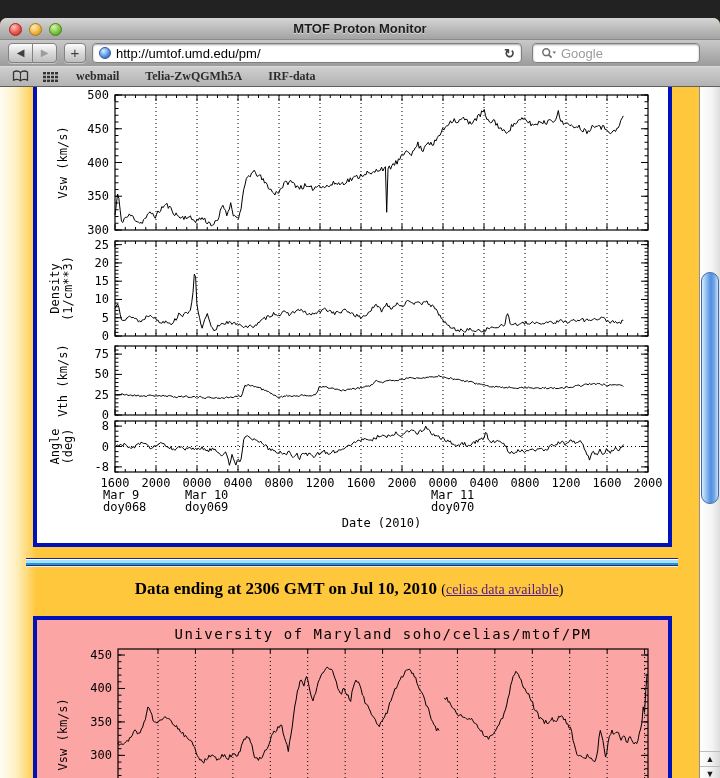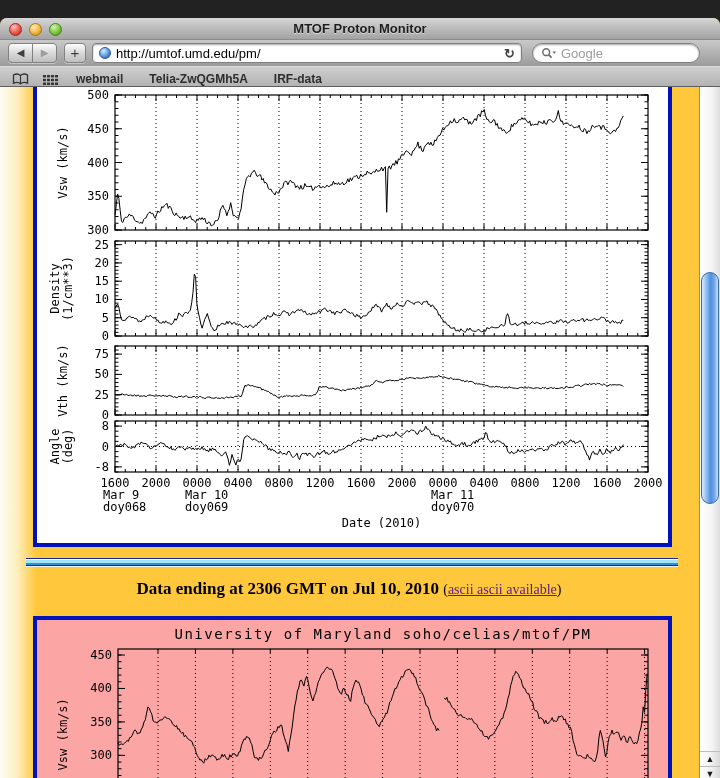--- a/index.html
+++ b/index.html
@@ -25,26 +25,26 @@
   #fwd-btn  { left:32px; width:25px; border-radius:0 4px 4px 0; color:#9d9d9d; }
   #add-btn  { left:64px; width:22px; border-radius:4px; font-size:15px; line-height:17px; }
   #urlfield { position:absolute; left:92px; top:3px; width:430px; height:20px; background:#fff;
     border:1px solid #7f7f7f; border-radius:4px; box-shadow:inset 0 1px 2px rgba(0,0,0,.35);
     display:flex; align-items:center; padding:0 6px; }
   #urlfield .favicon { width:12px; height:12px; border-radius:50%; flex:0 0 auto;
     background:radial-gradient(circle at 35% 30%, #d9ecff, #6ea8e8 45%, #2d62b4 85%); border:1px solid #2a57a0;}
   #url-text { flex:1 1 auto; font-size:13px; color:#000; margin-left:5px; white-space:nowrap; overflow:hidden; }
   #refresh-btn { flex:0 0 auto; font-size:13px; color:#444; font-weight:bold; }
   #searchfield { position:absolute; left:532px; top:3px; width:168px; height:20px; background:#fff;
-    border:1px solid #7f7f7f; border-radius:10px; box-shadow:inset 0 1px 2px rgba(0,0,0,.35);
+    border:1px solid #7f7f7f; border-radius:4px; box-shadow:inset 0 1px 2px rgba(0,0,0,.35);
     display:flex; align-items:center; padding:0 8px; }
   #search-placeholder { font-size:13px; color:#9b9b9b; margin-left:4px; }
   
   #bookmarksbar { height:21px; background:linear-gradient(#cfcfcf,#b2b2b2); border-top:1px solid #dadada;
-    border-bottom:1px solid #5f5f5f; display:flex; align-items:flex-end; }
+    border-bottom:1px solid #5f5f5f; display:flex; align-items:center;font-family:Liberation Serif, serif; }
   .bm { font-size:12px; font-weight:bold; color:#2d2d2d; margin-right:26px; white-space:nowrap; }
   #book-icon { margin-left:12px; margin-right:14px; display:flex; }
   #grid-icon { margin-right:18px; display:flex; }
   
   #viewport { position:relative; height:708px; background:#ffc83c; overflow:hidden; }
   #left-fade { position:absolute; left:0; top:0; width:36px; height:100%;
     background:linear-gradient(90deg,#fffdf4 0%,#fdf0c2 45%,#ffc83c 100%); }
   #panelA { position:absolute; left:33px; top:0; width:639px; height:460px; background:#fff;
     border:4px solid #0013bb; border-top:none; }
   #panelB { position:absolute; left:33px; top:529px; width:639px; height:179px; background:#fca5a5;
@@ -850,21 +850,21 @@
           <text x="394" y="412" font-size="12" fill="#000">Mar 11</text>
           <text x="394" y="424" font-size="12" fill="#000">doy070</text>
           <text x="344.5" y="440" font-size="12" fill="#000" text-anchor="middle">Date (2010)</text>
         </svg>
     </div>
 
     <div id="hr-stripe"></div>
 
     <div id="heading">
       <span>Data ending at 2306 GMT on Jul 10, 2010</span>
-      <span class="paren"> </span><span class="paren">(</span><span id="ascii-link">ascii ascii available</span><span class="paren">)</span>
+      <span class="paren"> </span><span class="paren">(</span><span id="ascii-link">celias data available</span><span class="paren">)</span>
     </div>
 
     <div id="panelB">
       <svg id="chart2" class="chart" width="631" height="175">
           <text x="346" y="19" font-size="14" fill="#000" letter-spacing="1.5px" text-anchor="middle">University of Maryland  soho/celias/mtof/PM</text>
           <line x1="121" y1="29" x2="121" y2="199.6" stroke="#000" stroke-dasharray="1,3"></line>
           <line x1="121" y1="29" x2="121" y2="33" stroke="#000"></line>
           <line x1="158.43" y1="29" x2="158.43" y2="199.6" stroke="#000" stroke-dasharray="1,3"></line>
           <line x1="158.43" y1="29" x2="158.43" y2="33" stroke="#000"></line>
           <line x1="195.86" y1="29" x2="195.86" y2="199.6" stroke="#000" stroke-dasharray="1,3"></line>

